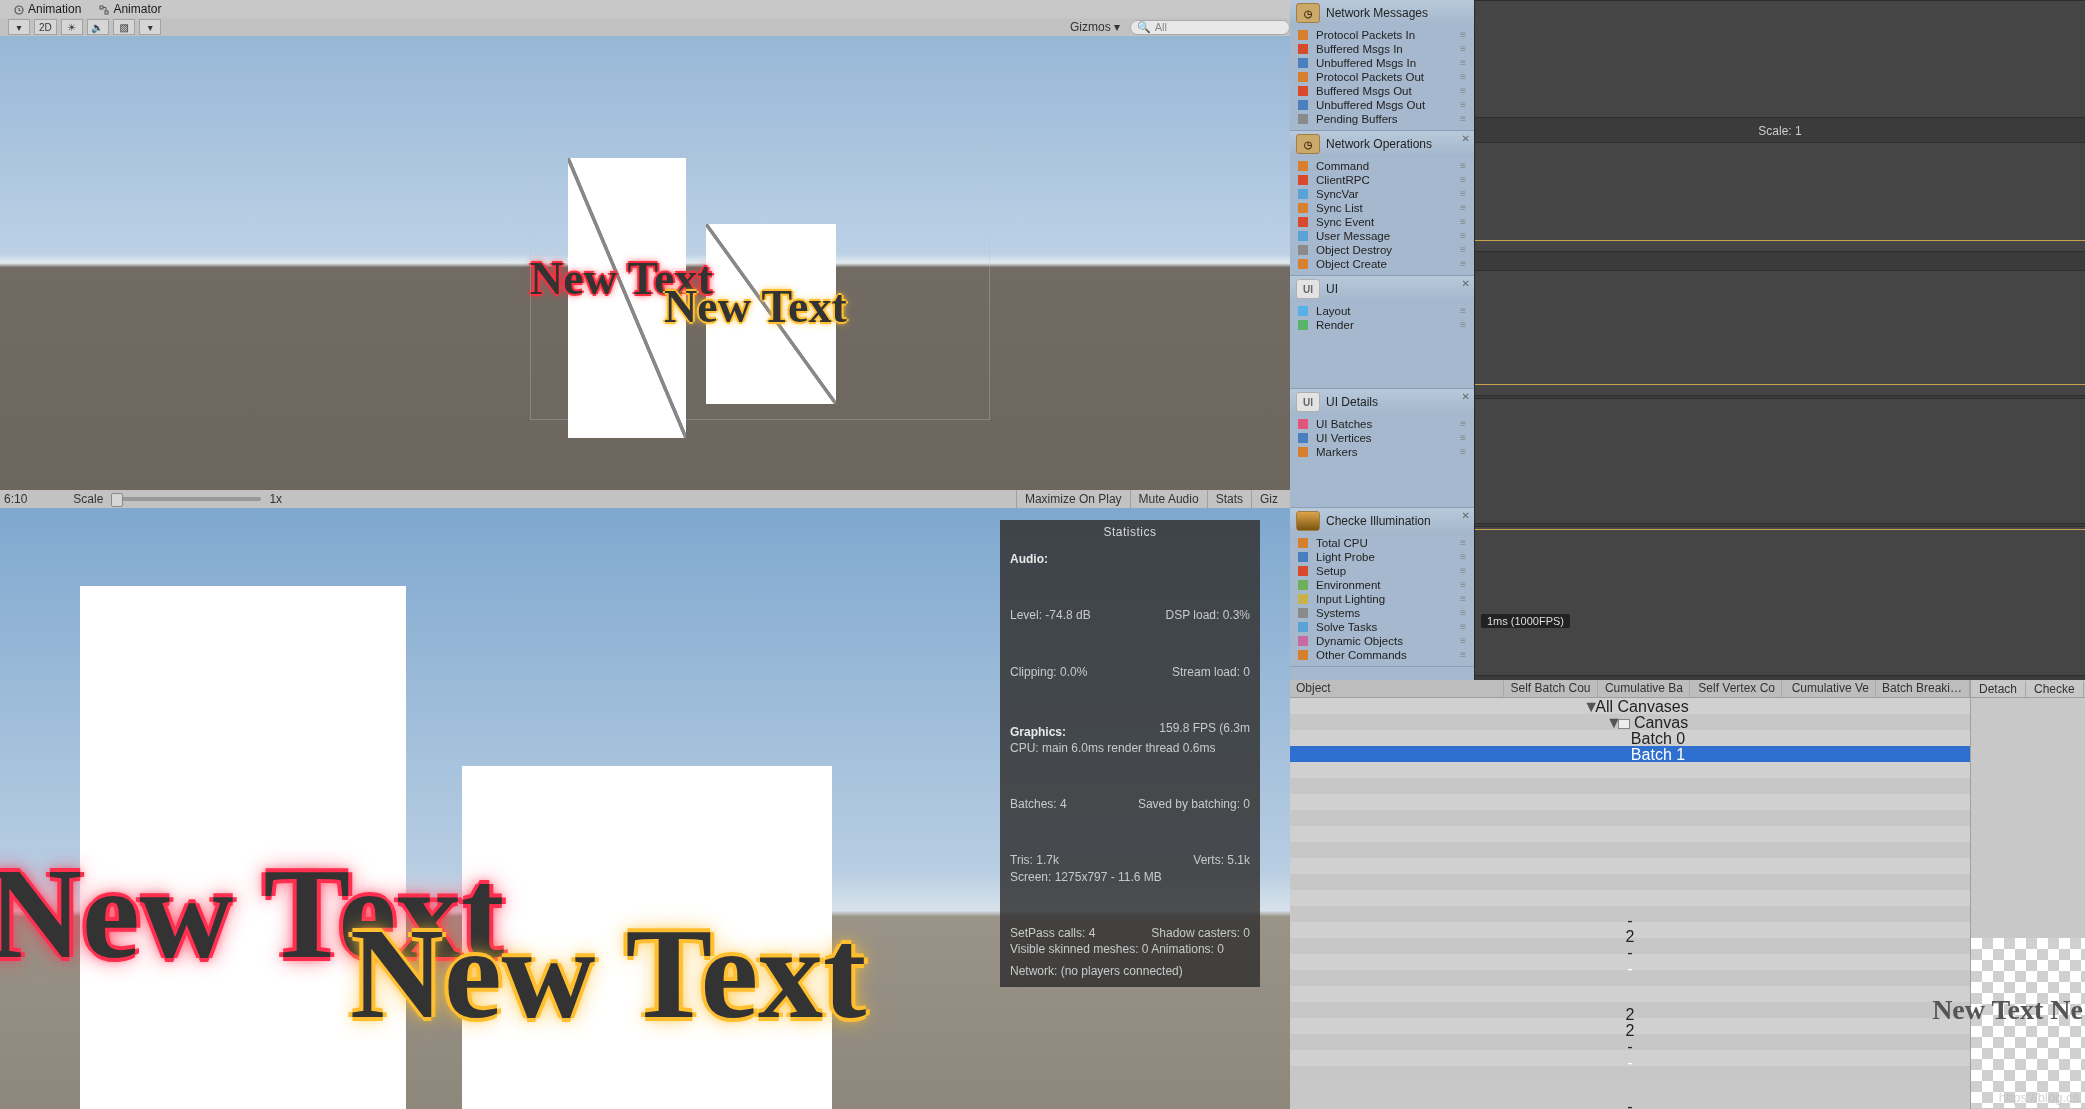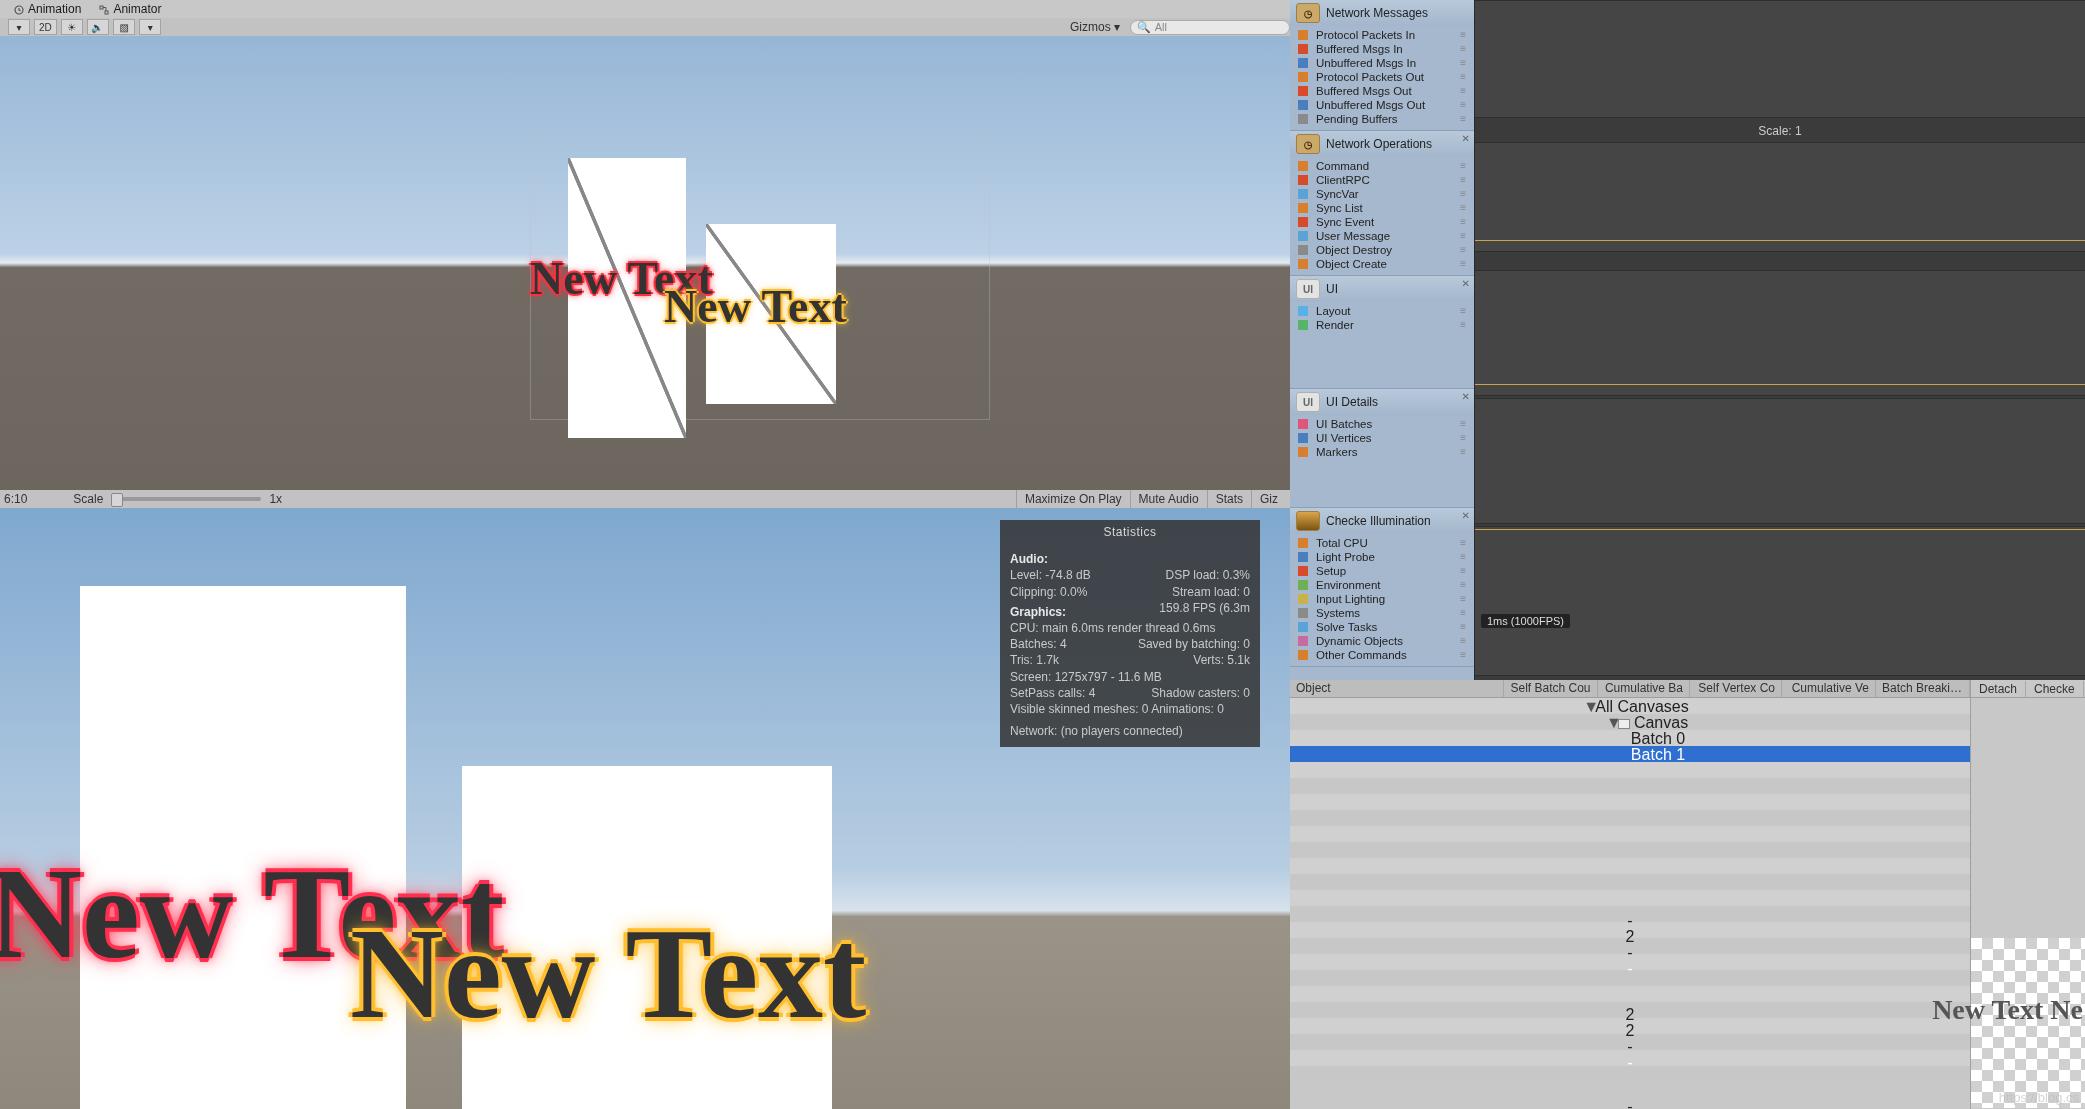--- a/index.html
+++ b/index.html
@@ -42,21 +42,21 @@
   .game-view { position:absolute; left:0; top:508px; width:1290px; height:601px; background: linear-gradient(to bottom, #7fa8cf 0%, #b7cde2 60%, #d7e2eb 67%, #9a9387 68%, #8e877c 100%); overflow:hidden;}
   .gv-img1 { position:absolute; left:80px; top:78px; width:326px; height:560px; background:#fff; }
   .gv-img2 { position:absolute; left:462px; top:258px; width:370px; height:400px; background:#fff; }
   .gv-text { position:absolute; font-family: 'Times New Roman', Times, serif; font-weight:bold; white-space:nowrap; }
   .gv-text.red  { color:#333; font-size:130px; text-shadow: 0 0 10px #ff3050, 0 0 22px #ff3050, 4px 0 0 #ff3050, -4px 0 0 #ff3050, 0 4px 0 #ff3050, 0 -4px 0 #ff3050; left:-12px; top:330px;}
   .gv-text.gold { color:#333; font-size:130px; text-shadow: 0 0 10px #ffbf30, 0 0 22px #ffbf30, 4px 0 0 #ffbf30, -4px 0 0 #ffbf30, 0 4px 0 #ffbf30, 0 -4px 0 #ffbf30; left:350px; top:390px;}
 
   
   .stats-box { position:absolute; right:30px; top:12px; width:260px; background:rgba(50,50,50,0.85); color:#c9c9c9; font-size:12px; line-height:1.35; padding:4px 10px 8px; }
   .stats-box .title { text-align:center; color:#d8d8d8; margin-bottom:11px; letter-spacing:0.5px;}
-  .stats-row { display:flex; justify-content:space-between; }
+  .stats-row { display:flex; justify-content:space-between;margin-top:40px; }
   .stats-section { font-weight:bold; color:#e8e8e8; margin-top:4px;}
 
   
   .profiler-col { position:absolute; left:1290px; top:0; width:184px; height:680px; background:#a6b8cd; overflow:hidden;}
   .pf-module { border-bottom:1px solid #8aa0b8; position:relative;}
   .pf-head { display:flex; align-items:center; gap:6px; padding:3px 6px; background: linear-gradient(#b8c9db,#a3b6cb); font-size:12px; color:#222; min-height:20px;}
   .pf-head .badge { width:24px; height:20px; background:#cba96a; border-radius:3px; display:inline-flex; align-items:center; justify-content:center; color:#4a3410; font-weight:bold; font-size:10px; border:1px solid #9e7e45;}
   .pf-head .badge.ui { background:#e3e3e3; color:#666; border-color:#b0b0b0;}
   .pf-head .badge.gi { background: linear-gradient(#dda44a,#7a5612); }
   .pf-head .close { position:absolute; right:4px; top:2px; color:#666; font-size:10px;}

